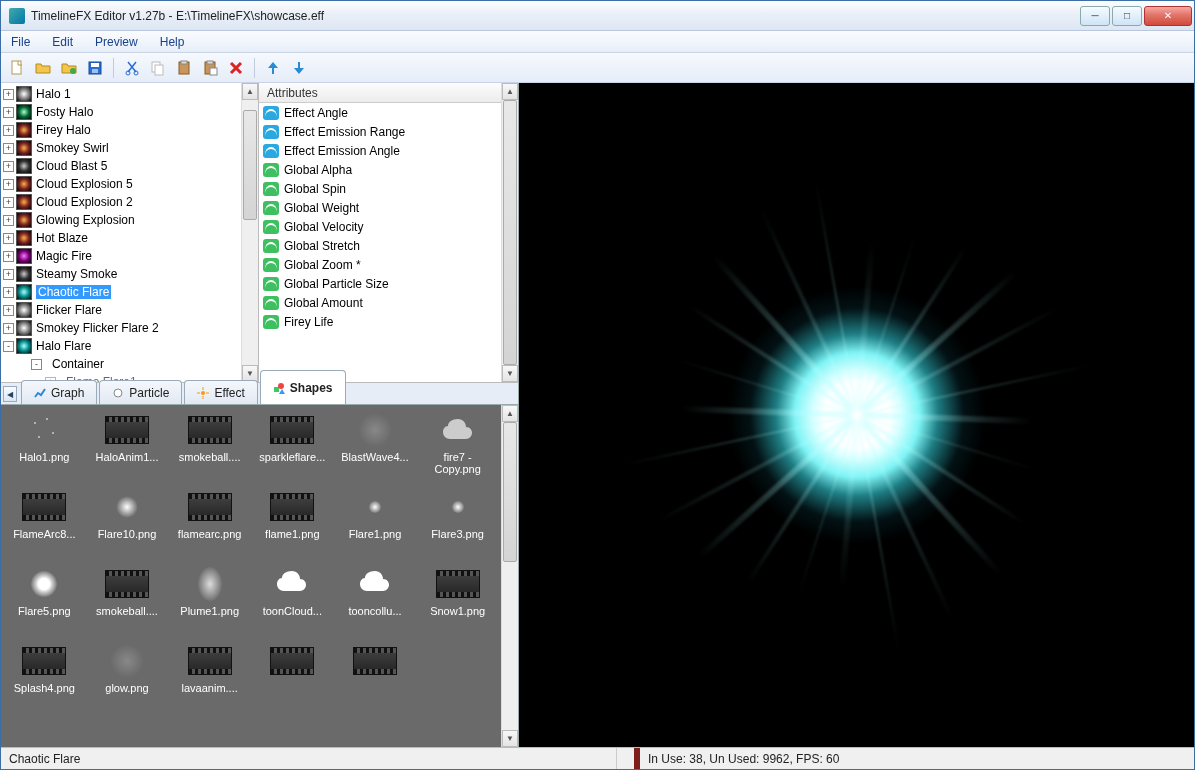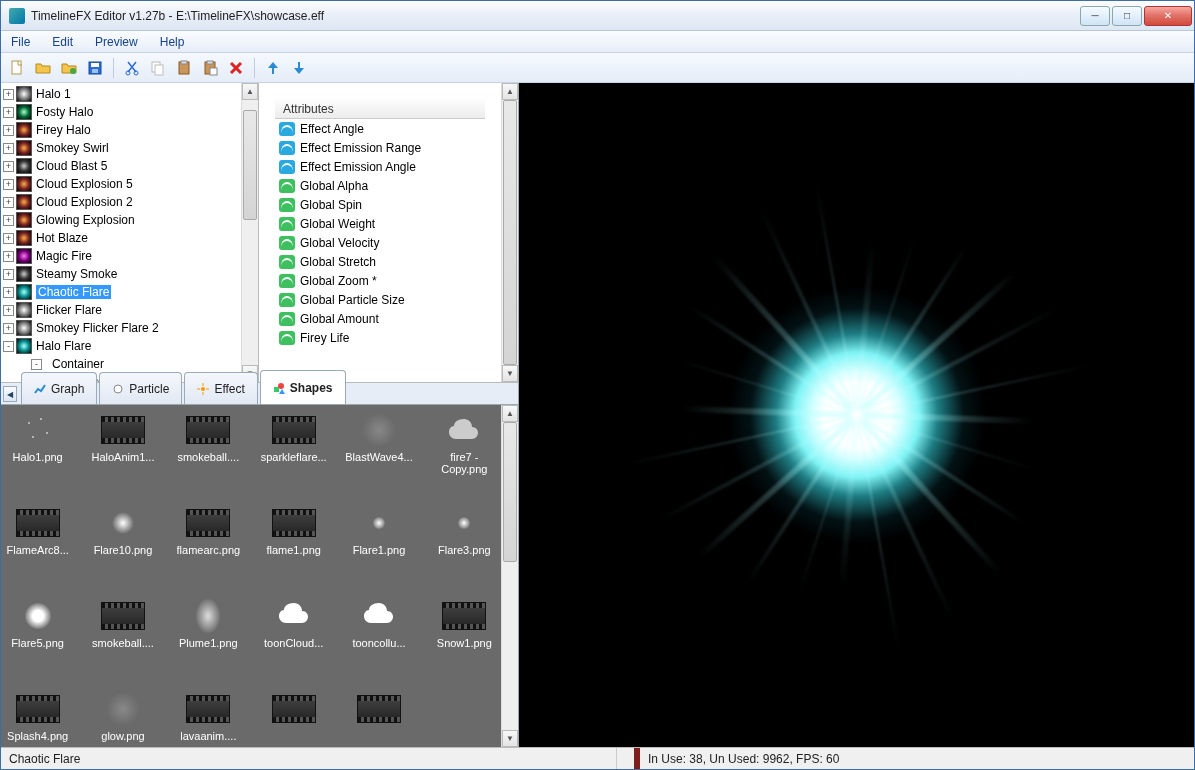--- a/index.html
+++ b/index.html
@@ -31,35 +31,35 @@
 .tree-item .thumb.cyan{background:radial-gradient(circle,#aff,#088,#000)}
 .tree-item .thumb.gray{background:radial-gradient(circle,#ccc,#333,#000)}
 .tree-item .thumb.green{background:radial-gradient(circle,#afc,#063,#000)}
 .tree-item.sel span.lbl{background:#3399ff;color:#fff;padding:0 2px}
 .tree-item .dots{width:14px;display:inline-block}
 .scrollbar{width:17px;background:#f0f0f0;border-left:1px solid #ddd;display:flex;flex-direction:column}
 .sb-btn{height:17px;background:linear-gradient(#f8f8f8,#e4e4e4);border:1px solid #bbb;display:flex;align-items:center;justify-content:center;font-size:8px;color:#555}
 .sb-track{flex:1;background:#efefef;position:relative}
 .sb-thumb{position:absolute;left:1px;right:1px;background:linear-gradient(#e8e8e8,#d4d4d4);border:1px solid #aaa;border-radius:2px}
 .attr-wrap{flex:1;background:#fff;display:flex;position:relative}
-.attrs{flex:1;padding:16px}
+.attrs{flex:1;padding:0}
 .attr-head{height:20px;border-bottom:1px solid #ccc;background:linear-gradient(#fdfdfd,#ececec);display:flex;align-items:center;padding:0 8px;color:#333}
 .attr-row{display:flex;align-items:center;height:19px;padding:0 4px}
 .attr-row .aicon{width:16px;height:14px;border-radius:3px;margin-right:5px;position:relative}
 .attr-row .aicon.blue{background:#2aa8e0}
 .attr-row .aicon.green{background:#3fc060}
 .attr-row .aicon::after{content:"";position:absolute;left:2px;right:2px;top:3px;height:6px;border-top:2px solid #fff;border-radius:50% 50% 0 0/100% 100% 0 0}
 .tabs-row{height:22px;background:linear-gradient(#e7edf7,#e7edf7);display:flex;align-items:flex-end;padding:0 20px;gap:2px;border-bottom:1px solid #9aa;position:relative}
 .tabs-row .scroll-l,.tabs-row .scroll-r{position:absolute;top:3px;width:14px;height:16px;background:linear-gradient(#fafcff,#dce6f3);border:1px solid #9ab;display:flex;align-items:center;justify-content:center;font-size:8px;color:#246}
 .tabs-row .scroll-l{left:2px}
-.tab{height:32px;padding:0 12px;background:linear-gradient(#f4f7fc,#e2e9f4);border:1px solid #9ab;border-bottom:none;border-radius:4px 4px 0 0;display:flex;align-items:center;gap:5px;color:#222}
+.tab{height:24px;padding:0 12px;background:linear-gradient(#f4f7fc,#e2e9f4);border:1px solid #9ab;border-bottom:none;border-radius:4px 4px 0 0;display:flex;align-items:center;gap:5px;color:#222}
 .tab.active{background:#fff;height:34px;font-weight:bold}
 .tab .ticon{width:12px;height:12px}
 .shapes-area{flex:1;display:flex;background:#6a6a6a;min-height:0}
-.shapes-grid{flex:1;padding:6px 2px;display:grid;grid-template-columns:repeat(6,1fr);grid-auto-rows:77px;gap:16px;overflow:hidden;color:#fff}
+.shapes-grid{flex:1;padding:6px 2px;display:grid;grid-template-columns:repeat(6,1fr);grid-auto-rows:77px;gap:0;overflow:hidden;color:#fff}
 .shape{display:flex;flex-direction:column;align-items:center;justify-content:flex-start;text-align:center}
 .shape .simg{width:44px;height:34px;margin-top:2px;margin-bottom:4px;display:flex;align-items:center;justify-content:center}
 .shape .slabel{font-size:11px;color:#fff;max-width:72px;overflow:hidden;text-overflow:ellipsis;white-space:nowrap}
 .filmstrip{width:44px;height:28px;background:linear-gradient(#444,#222);border:1px solid #111;position:relative}
 .filmstrip::before,.filmstrip::after{content:"";position:absolute;left:0;right:0;height:5px;background:repeating-linear-gradient(90deg,#111 0 3px,#555 3px 6px)}
 .filmstrip::before{top:0}.filmstrip::after{bottom:0}
 .blob{width:34px;height:34px;border-radius:50%}
 .preview{flex:1;background:#000;position:relative;overflow:hidden}
 .flare-core{position:absolute;left:50%;top:50%;width:260px;height:260px;transform:translate(-50%,-50%);background:radial-gradient(circle,#fff 0 18%,#d8ffff 24%,#7ff4f6 34%,rgba(50,210,220,.6) 44%,rgba(20,120,140,.15) 58%,transparent 70%);border-radius:50%;filter:blur(1px)}
 .ray{position:absolute;left:50%;top:50%;width:4px;height:640px;transform-origin:center;background:linear-gradient(to bottom,transparent 0,rgba(140,250,255,0) 15%,rgba(180,255,255,.6) 48%,#fff 50%,rgba(180,255,255,.6) 52%,rgba(140,250,255,0) 85%,transparent);filter:blur(1px)}

